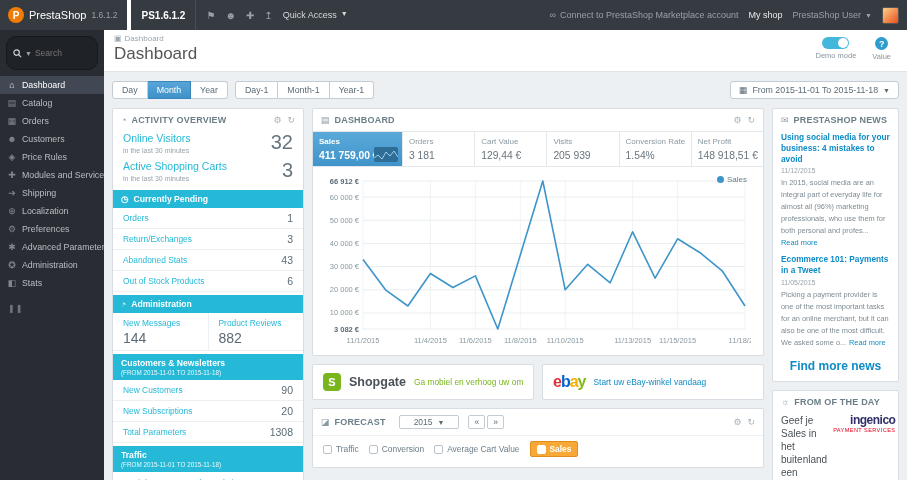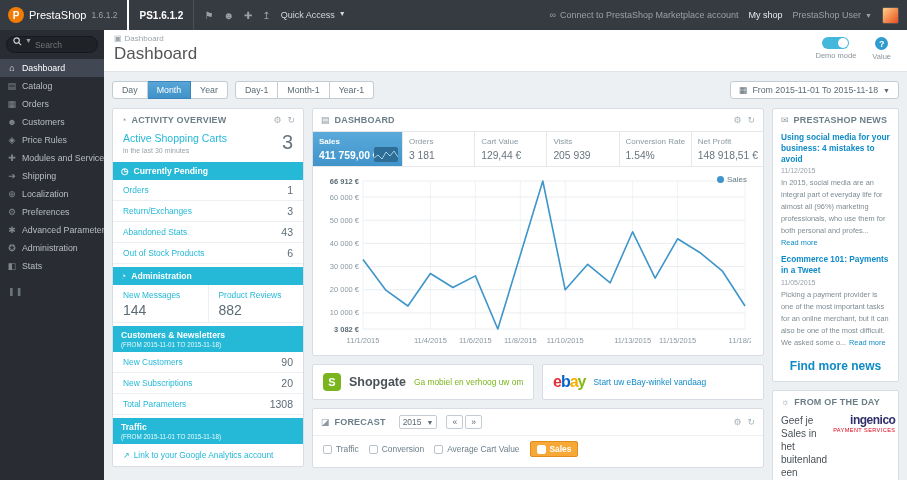--- a/index.html
+++ b/index.html
@@ -5,30 +5,30 @@
 *{margin:0;padding:0;box-sizing:border-box}
 html,body{width:907px;height:480px;overflow:hidden}
 body{font-family:"Liberation Sans",sans-serif;background:#edf0f2;position:relative;font-size:10px;color:#555}
 a{text-decoration:none;cursor:pointer}
 
 .topbar{position:absolute;top:0;left:0;right:0;height:30px;background:#363a41;display:flex;align-items:center;justify-content:space-between;padding:0 8px;z-index:9}
 .tb-left,.tb-right{display:flex;align-items:center;gap:10px;height:100%}
 .brand{display:flex;align-items:center;gap:5px;color:#fff;font-size:11px;cursor:pointer}
 .logo-dot{width:16px;height:16px;border-radius:50%;background:#f07b05;color:#fff;font-weight:bold;display:inline-flex;align-items:center;justify-content:center;font-size:10px}
 .brand-ver{color:#9aa0a7;font-size:8.5px}
-.ps-badge{color:#fff;font-weight:bold;font-size:10px;padding:0 10px;border-left:2px solid #ffffff;border-right:1px solid #4a4e55;height:30px;display:flex;align-items:center}
+.ps-badge{color:#fff;font-weight:bold;font-size:10px;padding:0 10px;border-left:4px solid #ffffff;border-right:1px solid #4a4e55;height:30px;display:flex;align-items:center}
 .tb-icon{color:#9aa0a7;font-size:10px;cursor:pointer}
 .quick-access{color:#d4d8dc;font-size:9px;cursor:pointer;display:flex;gap:4px;align-items:flex-start}
 .caret{font-size:7px}
 .tb-link{color:#9aa0a7;font-size:9px;cursor:pointer;display:flex;gap:4px;align-items:center}
 .tb-link.bright{color:#e8ebee}
 .avatar{width:17px;height:17px;border-radius:2px;background:linear-gradient(135deg,#ffd08a,#e94e1b);border:1px solid #555;cursor:pointer}
 
 .sidebar{position:absolute;top:30px;left:0;width:104px;bottom:0;background:#292d33}
-.search-box{margin:6px;background:#1f2227;border:1px solid #16181c;border-radius:10px;height:17px;display:flex;gap:3px;padding:0 6px;color:#9aa0a7}
+.search-box{margin:6px;background:#1f2227;border:1px solid #16181c;border-radius:10px;height:34px;display:flex;align-items:center;gap:3px;padding:0 6px;color:#9aa0a7}
 .search-box input{background:transparent;border:none;outline:none;color:#cfd3d7;width:52px;font-size:8.5px;font-family:inherit}
 .nav-item{display:flex;align-items:center;gap:5px;padding:4px 7px;color:#b9bec4;font-size:8.8px;cursor:pointer;white-space:nowrap;overflow:hidden}
 .nav-icon{width:10px;text-align:center;color:#7f868e;font-size:9px;flex:none}
 .nav-item.active{background:#414853;color:#fff}
 .nav-item.active .nav-icon{color:#fff}
 .collapse-btn{color:#6c737b;font-size:8px;padding:12px 8px;letter-spacing:1px;cursor:pointer}
 
 .main{position:absolute;top:30px;left:104px;right:0;bottom:0;display:flex;flex-direction:column;overflow:hidden}
 .page-header{background:#fff;border-bottom:1px solid #dfe4e8;padding:4px 10px 7px;position:relative;flex:none}
 .breadcrumb{font-size:8px;color:#9aa5ad;display:flex;gap:3px;align-items:center}
@@ -91,21 +91,21 @@
 .modules-row{display:flex;gap:8px}
 .module-card{flex:1;background:#fff;border:1px solid #d7dde2;border-radius:2px;display:flex;align-items:center;gap:8px;padding:8px 10px;min-width:0}
 .sg-box{width:18px;height:18px;border-radius:4px;background:#7ab51d;color:#fff;display:flex;align-items:center;justify-content:center;font-weight:bold;font-size:11px;flex:none}
 .sg-name{font-size:12.5px;color:#4a5258;font-weight:bold}
 .module-link{font-size:8.4px;white-space:nowrap;overflow:hidden}
 .module-link.green{color:#7ab51d}
 .module-link.blue{color:#0f8bc7}
 .ebay-logo{font-size:16px;font-weight:bold;letter-spacing:-1px;line-height:1;cursor:default}
 .eb-0{color:#e53238}.eb-1{color:#0064d2}.eb-2{color:#f5af02}.eb-3{color:#86b817}
 
-.year-select{border:1px solid #c3ccd2;border-radius:2px;padding:1px 3px;font-size:8.5px;color:#5b6b75;display:flex;gap:5px;align-items:center;cursor:pointer;background:#fff}
+.year-select{border:1px solid #c3ccd2;border-radius:2px;padding:1px 14px;font-size:8.5px;color:#5b6b75;display:flex;gap:5px;align-items:center;cursor:pointer;background:#fff}
 .fc-nav{display:flex;gap:2px}
 .fc-nav .btn{padding:1px 5px;font-size:8.5px;border-radius:2px}
 .fc-legend{display:flex;gap:10px;padding:5px 10px 10px;align-items:center;border-top:1px solid #eef1f3}
 .fc-item{display:flex;gap:4px;align-items:center;font-size:8.4px;color:#6b7e88;cursor:pointer}
 .fc-box{width:9px;height:9px;border:1px solid #b9c2c8;background:#fff;border-radius:2px;flex:none}
 .fc-item.sales{background:#f8a836;border:1px solid #e08e1b;color:#fff;padding:2px 6px;border-radius:2px;font-weight:bold}
 .fc-item.sales .fc-box{border-color:#fff}
 
 .news-item{padding:1px 8px 6px}
 .news-title{color:#0f8bc7;font-size:8.3px;font-weight:bold;display:block;line-height:1.3}
@@ -260,20 +260,27 @@
 
     <section class="panel col-left">
       <header class="panel-hd">
         <span class="ph-icon">◔</span>
         <span class="ph-title">ACTIVITY OVERVIEW</span>
         <span class="ph-actions">
           <span>⚙</span>
           <span>↻</span>
         </span>
       </header>
+      <div class="summary">
+        <div>
+          <a class="s-label">Online Visitors</a>
+          <span class="s-sub">in the last 30 minutes</span>
+        </div>
+        <span class="s-value">32</span>
+      </div>
       <div class="summary">
         <div>
           <a class="s-label">Active Shopping Carts</a>
           <span class="s-sub">in the last 30 minutes</span>
         </div>
         <span class="s-value">3</span>
       </div>
       <div class="band">
         <span>◷</span>
         <span>Currently Pending</span>

